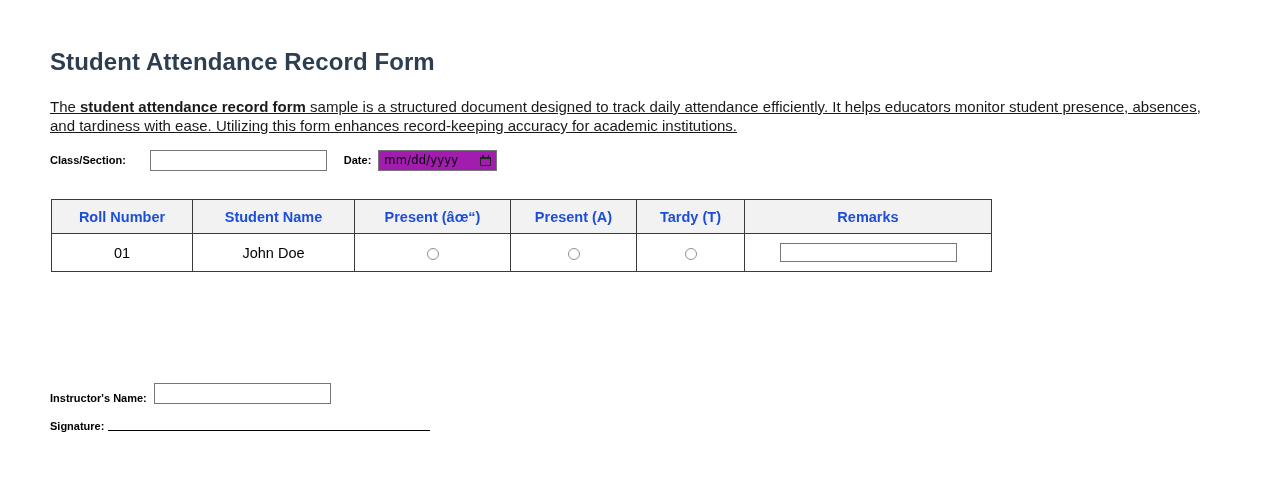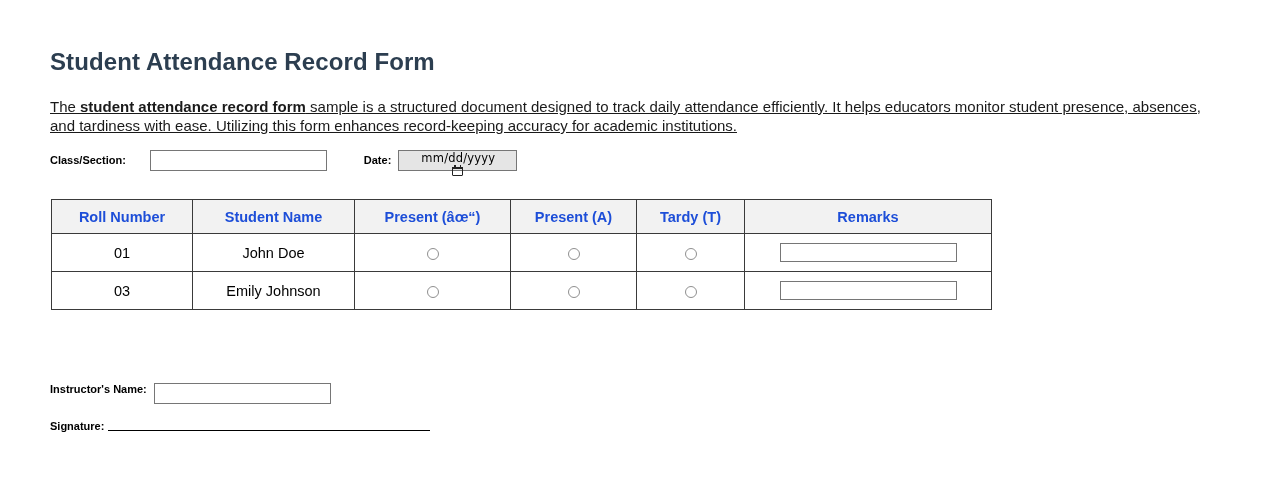--- a/index.html
+++ b/index.html
@@ -69,34 +69,33 @@
     font-size: 13px;
     padding: 1px 3px;
     color: #000;
     border-radius: 0;
   }
   .class-input {
     width: 177px;
     margin-left: 24px;
   }
   .date-label {
-    margin-left: 37px;
+    margin-left: 17px;
   }
   .date-input {
     box-sizing: border-box;
     margin-left: 7px;
     width: 119px;
     height: 21px;
     border: 1px solid #767676;
-    background: #e5e5e5;
+    background: #a21caf;
     display: flex;
     align-items: center;
     justify-content: space-between;
     padding: 0 4px 0 5px;
-    flex-direction: column;
   }
   .date-placeholder {
     font-family: "DejaVu Sans", sans-serif;
     font-size: 11.5px;
     color: #000;
     letter-spacing: 0.2px;
     white-space: nowrap;
   }
   .calendar-icon {
     display: inline-block;
@@ -191,21 +190,21 @@
     font-size: 13px;
     padding: 1px 3px;
   }
 
   
   .instructor-row {
     position: absolute;
     left: 50px;
     top: 383px;
     display: flex;
-    align-items: flex-start;
+    align-items: flex-end;
   }
   .instructor-input {
     width: 177px;
     margin-left: 7px;
   }
   .signature-row {
     position: absolute;
     left: 50px;
     top: 420px;
     display: flex;
@@ -269,30 +268,20 @@
       <tr>
         <td>01</td>
         <td>John Doe</td>
         <td><span class="radio"></span></td>
         <td><span class="radio"></span></td>
         <td><span class="radio"></span></td>
         <td>
           <input class="remarks-input" type="text" placeholder="" style="">
         </td>
       </tr>
-      <tr>
-        <td>03</td>
-        <td>Emily Johnson</td>
-        <td><span class="radio"></span></td>
-        <td><span class="radio"></span></td>
-        <td><span class="radio"></span></td>
-        <td>
-          <input class="remarks-input" type="text" placeholder="" style="">
-        </td>
-      </tr>
     </tbody>
   </table>
 
   <div class="instructor-row">
     <span class="field-label">Instructor's Name:</span>
     <input class="text-input instructor-input" type="text" placeholder="" style="">
   </div>
 
   <div class="signature-row">
     <span class="field-label">Signature:</span>

